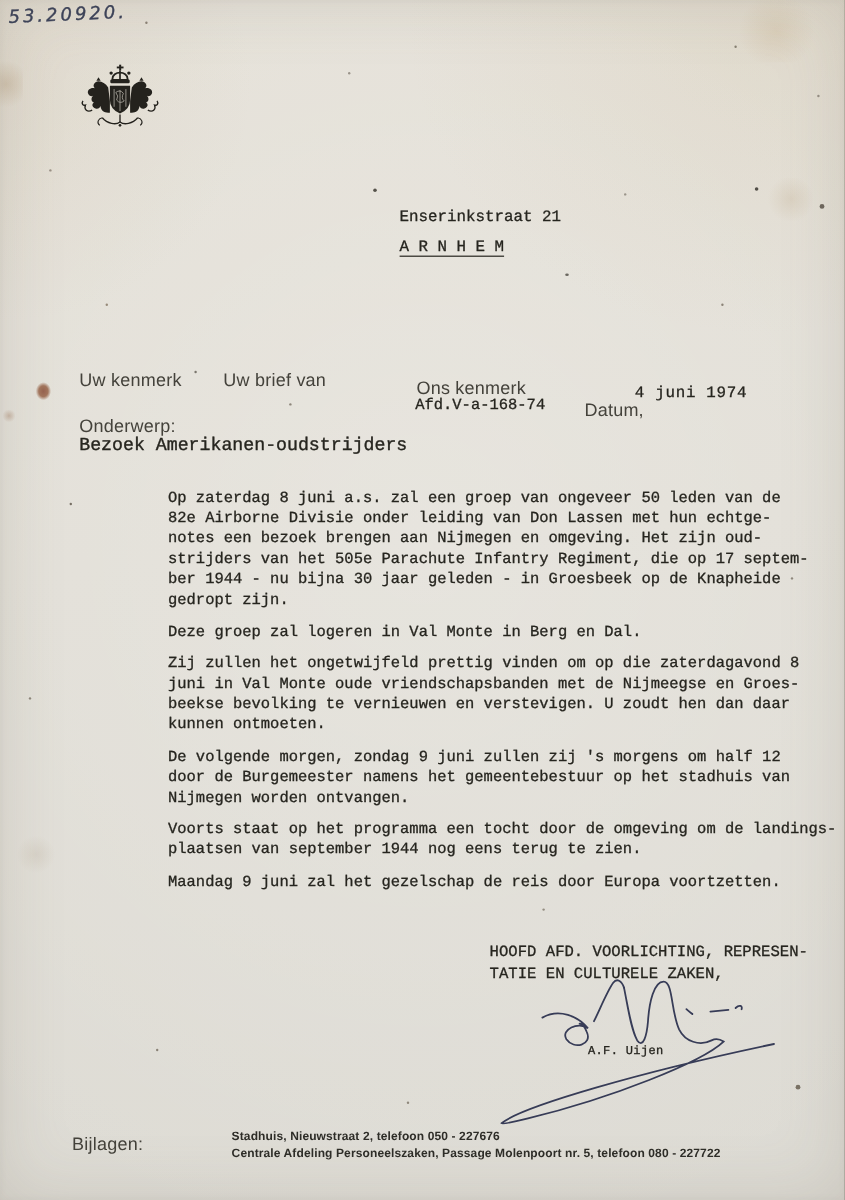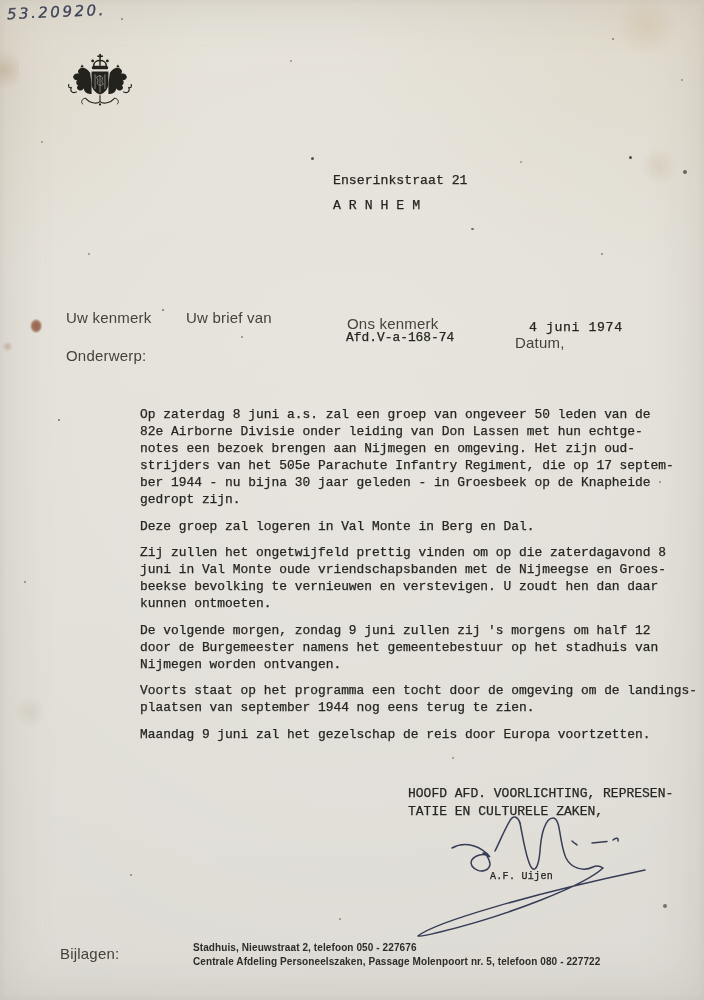--- a/index.html
+++ b/index.html
@@ -18,29 +18,29 @@
 
   .annotation{left:7px;top:3px;font-family:"DejaVu Sans",sans-serif;font-style:italic;
     font-size:15px;letter-spacing:2.5px;color:#3a4159;-webkit-text-stroke:0.3px #3a4159;
     transform:rotate(-2.5deg);}
 
   .coat{left:67px;top:53px;}
   .title{left:228px;top:73px;font-size:28px;letter-spacing:0.3px;color:#17160f;
     -webkit-text-stroke:0.45px #17160f;white-space:nowrap;}
 
   .recipient{left:333px;top:169px;font-size:13.2px;line-height:23px;}
-  .recipient .city{display:inline-block;margin-top:2px;
+  .recipient .city{display:inline-block;margin-top:2px;text-decoration:underline;
     text-underline-offset:4px;text-decoration-thickness:1.4px;}
 
   .label{font-size:15px;color:#44423b;letter-spacing:0.2px;}
   #lbl-uw-kenmerk{left:66px;top:309px;}
   #lbl-uw-brief{left:186px;top:309px;}
   #lbl-ons-kenmerk{left:347px;top:315px;}
   #val-ons-kenmerk{left:346px;top:330px;font-size:12.9px;font-family:Liberation Mono, monospace;}
-  #lbl-datum{left:487px;top:334px;margin-left:28px;}
+  #lbl-datum{left:487px;top:334px;}
   #val-datum{left:529px;top:320px;font-size:13.2px;letter-spacing:0.6px;}
   #lbl-onderwerp{left:66px;top:347px;}
   #val-onderwerp{left:66px;top:362px;font-size:15.2px;-webkit-text-stroke:0.3px #26251f;}
 
   .body-text{left:140px;top:406px;width:566px;font-size:12.9px;line-height:17px;}
   .body-text p{margin:0 0 9.5px;white-space:pre-line;}
 
   .sig-dept{left:408px;top:785px;font-size:13px;line-height:17.5px;white-space:pre-line;}
   .sig-name{left:490px;top:871px;font-size:10px;letter-spacing:0.3px;}
   .sig-svg{left:340px;top:813px;}
@@ -132,20 +132,21 @@
     <div class="city">A R N H E M</div>
   </div>
 
   <div class="abs label" id="lbl-uw-kenmerk">Uw kenmerk</div>
   <div class="abs label" id="lbl-uw-brief">Uw brief van</div>
   <div class="abs label" id="lbl-ons-kenmerk">Ons kenmerk</div>
   <div class="abs mono ink" id="val-ons-kenmerk">Afd.V-a-168-74</div>
   <div class="abs label" id="lbl-datum">Datum,</div>
   <div class="abs mono ink" id="val-datum">4 juni 1974</div>
   <div class="abs label" id="lbl-onderwerp">Onderwerp:</div>
+  <div class="abs mono ink" id="val-onderwerp">Bezoek Amerikanen-oudstrijders</div>
 
   <div class="abs body-text mono ink">
     <p>Op zaterdag 8 juni a.s. zal een groep van ongeveer 50 leden van de
 82e Airborne Divisie onder leiding van Don Lassen met hun echtge-
 notes een bezoek brengen aan Nijmegen en omgeving. Het zijn oud-
 strijders van het 505e Parachute Infantry Regiment, die op 17 septem-
 ber 1944 - nu bijna 30 jaar geleden - in Groesbeek op de Knapheide
 gedropt zijn.</p>
     <p>Deze groep zal logeren in Val Monte in Berg en Dal.</p>
     <p>Zij zullen het ongetwijfeld prettig vinden om op die zaterdagavond 8

